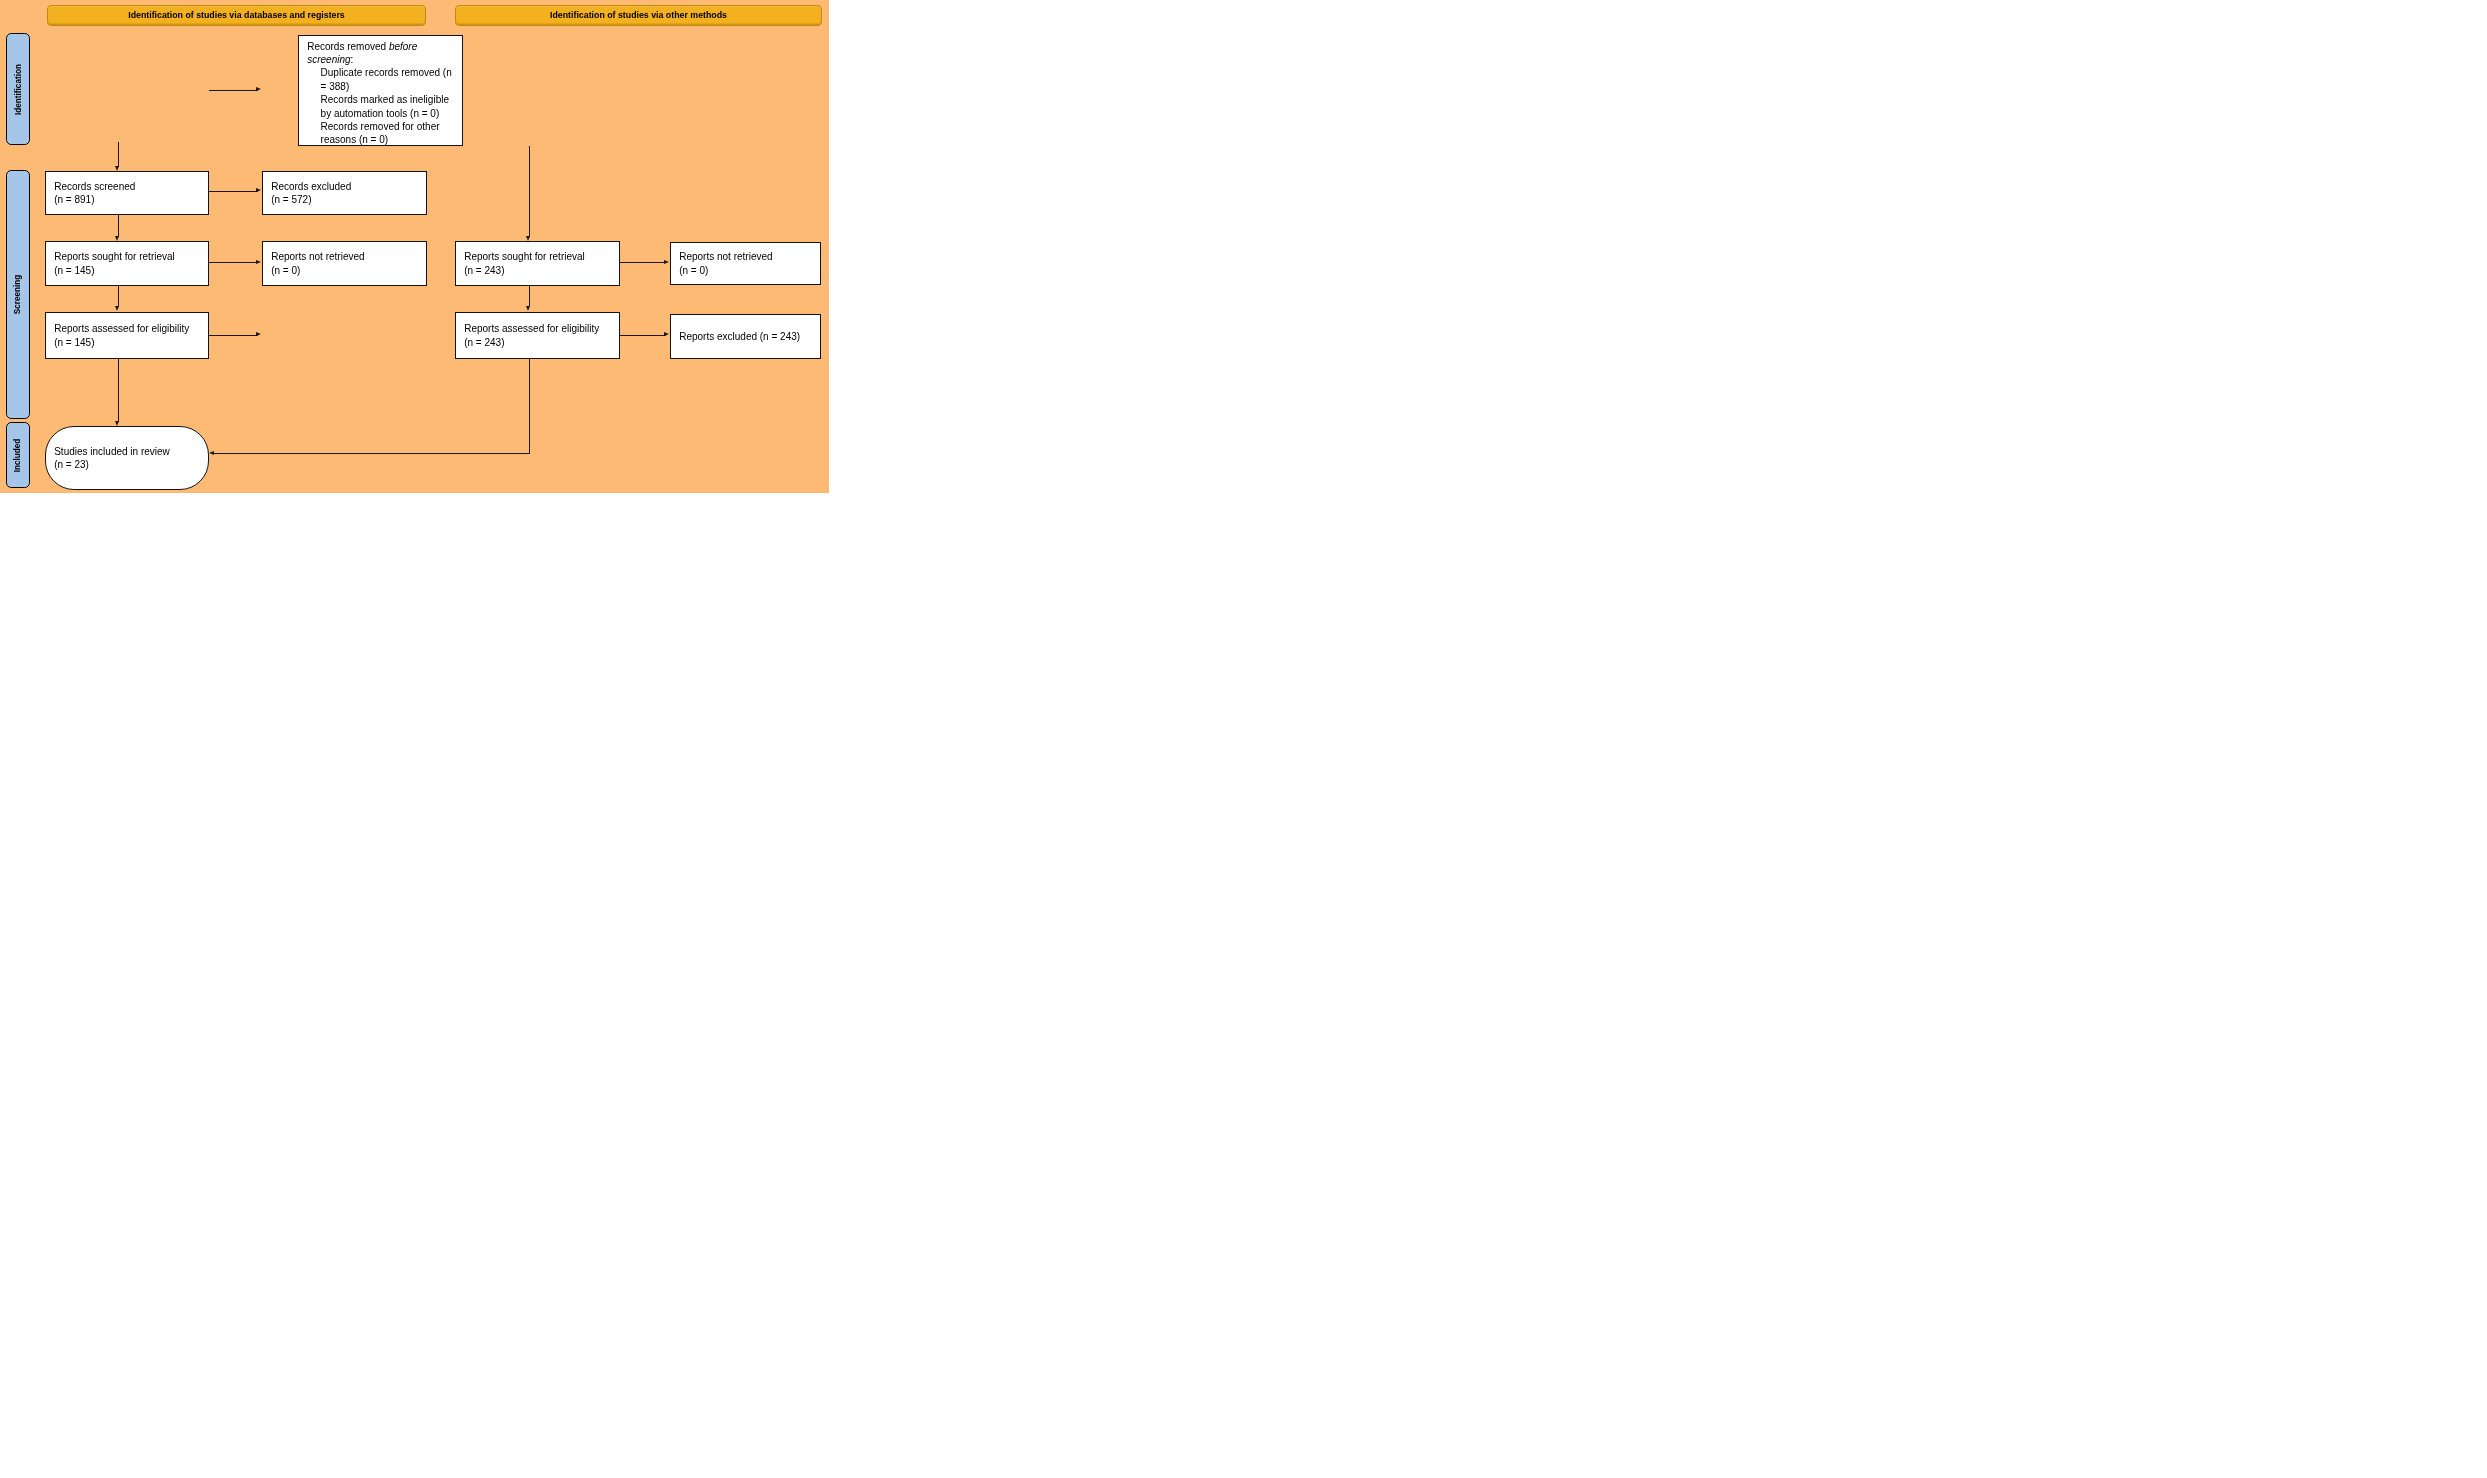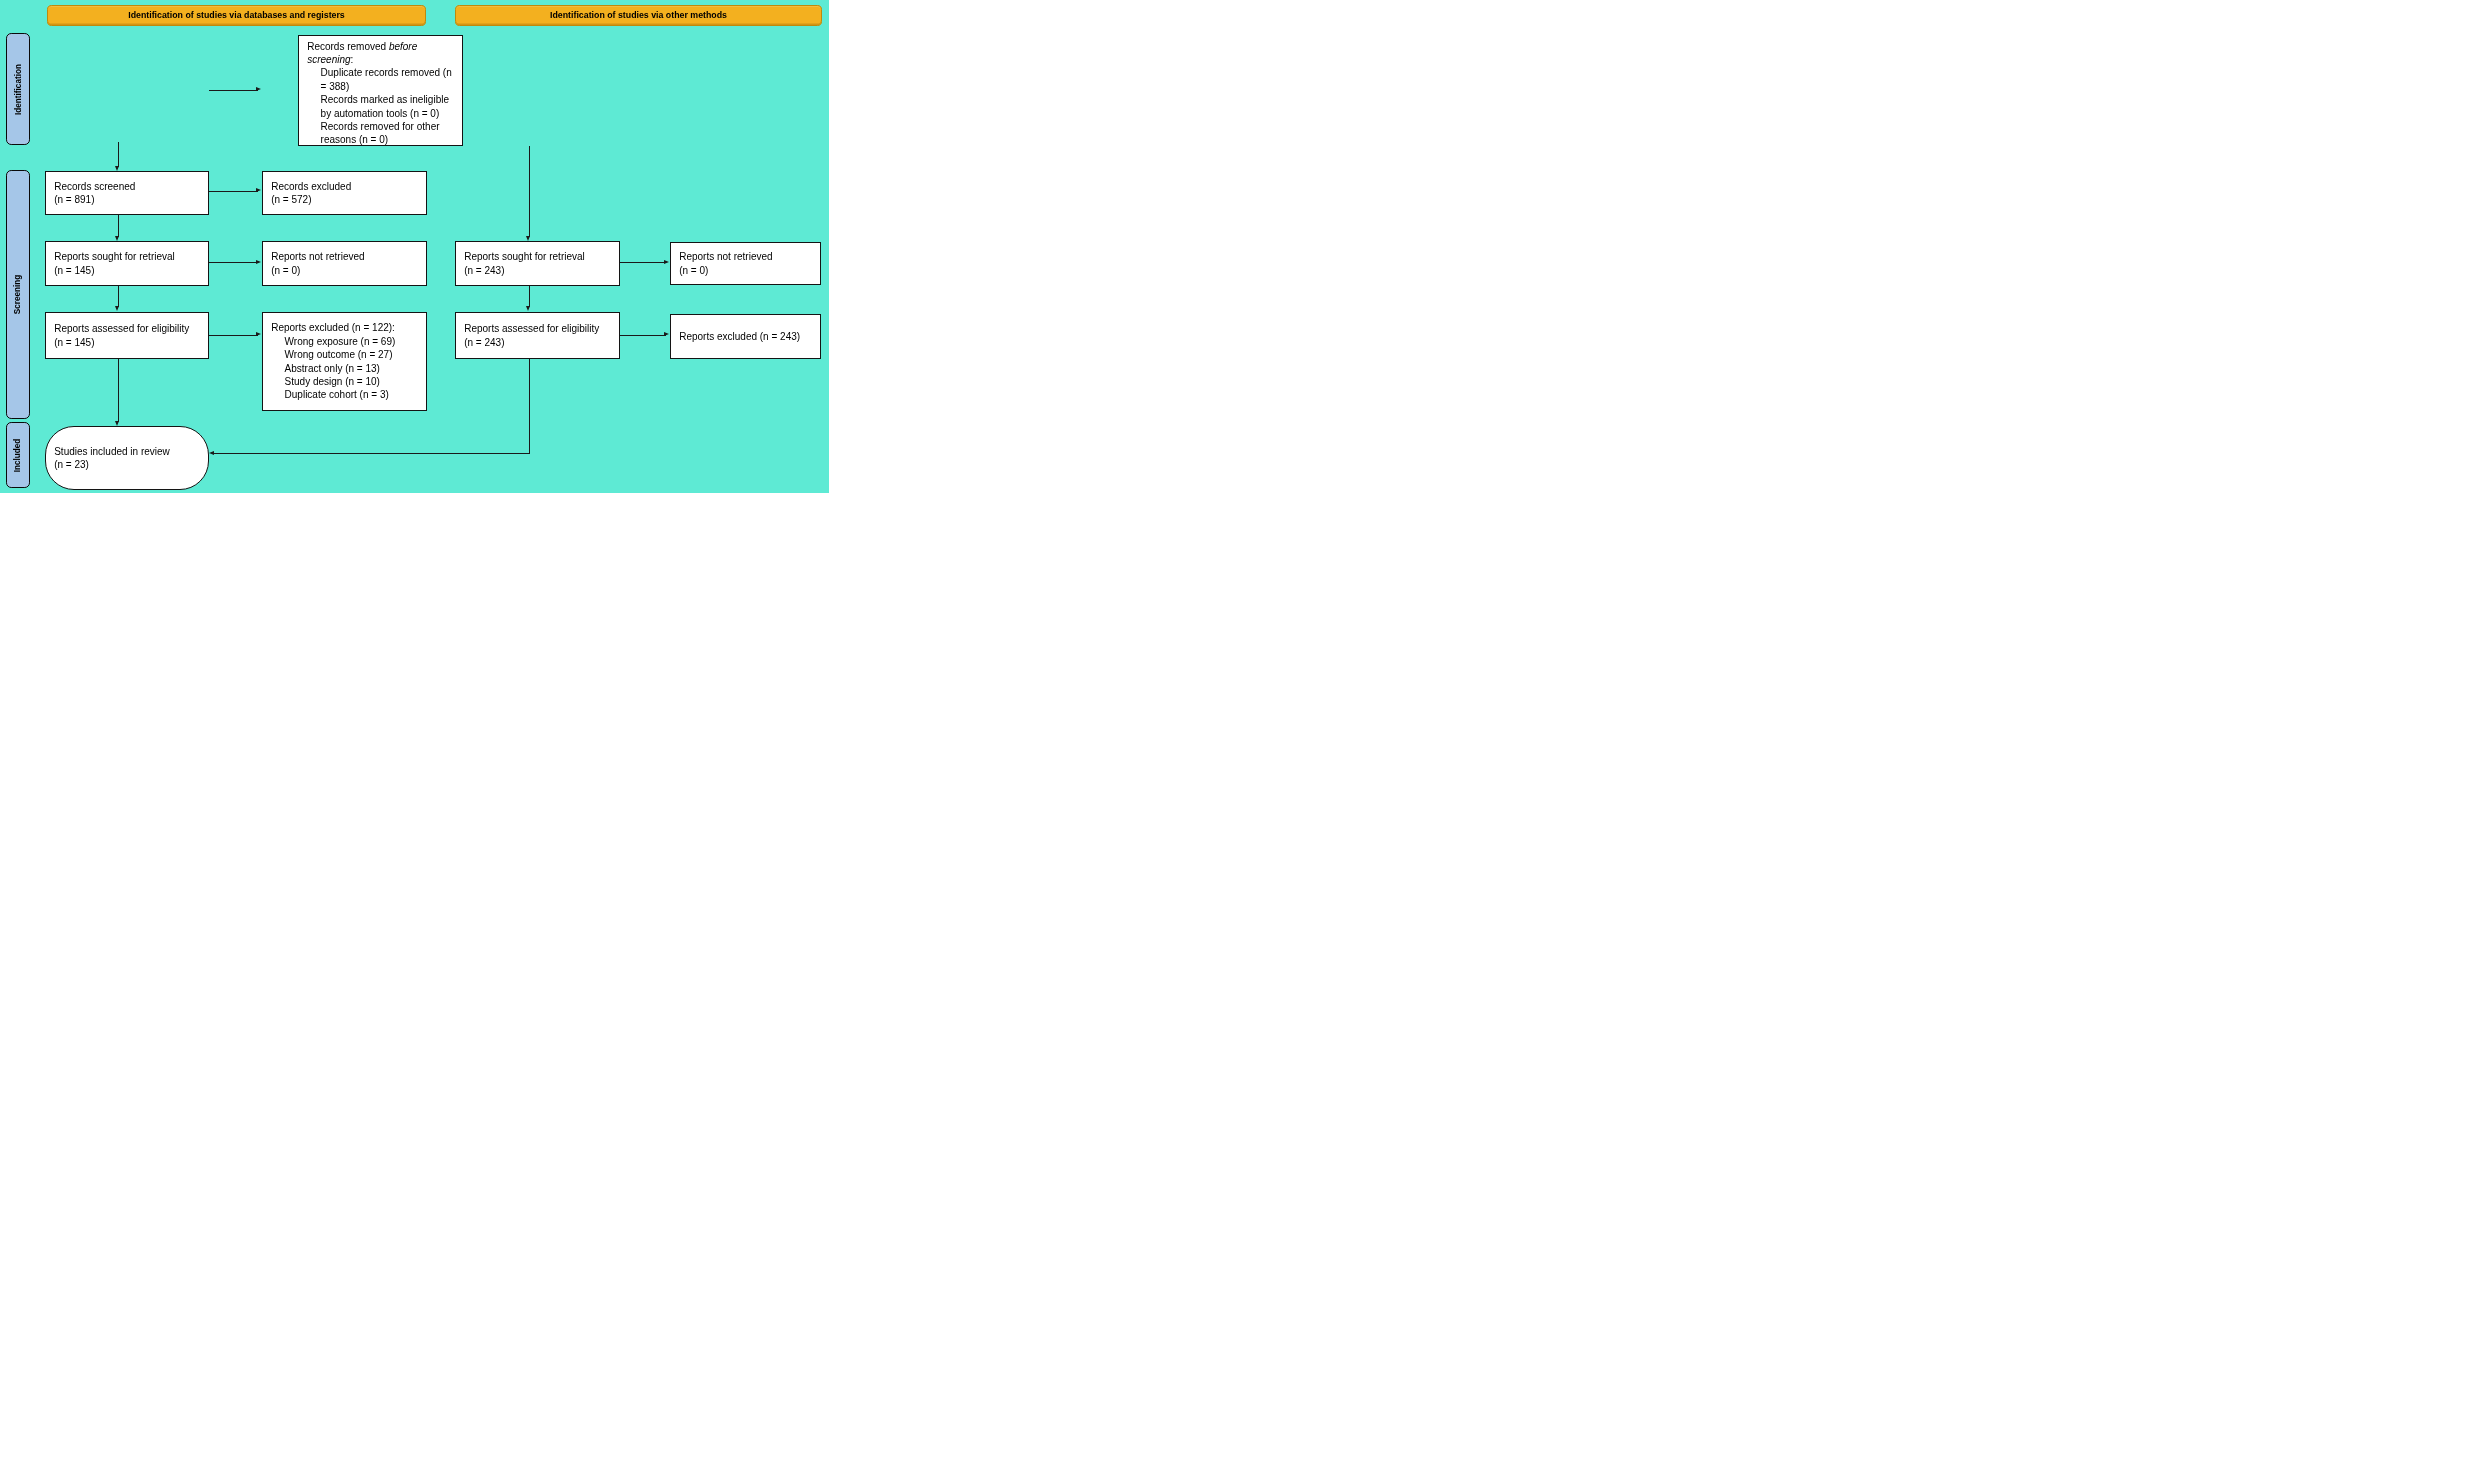--- a/index.html
+++ b/index.html
@@ -1,17 +1,17 @@
 <!DOCTYPE html>
 <html style="font-size:8.2px"><head>
 <meta charset="utf-8">
 <style>
   html,body { margin:0; padding:0; background:#ffffff; }
   #canvas {
-    position:relative; width:829px; height:493px; background:#5eead4;
+    position:relative; width:829px; height:493px; background:#fdba74;
     font-family:"Liberation Sans", sans-serif; color:#000;
   }
   .banner {
     position:absolute; height:20.6px; box-sizing:border-box;
     background:#F3B01F; border:1px solid #BE8A0C; border-radius:4.6px;
     display:flex; align-items:center; justify-content:center;
     font-size:8.8px; font-weight:bold; color:#000;
     box-shadow: inset 0 -1.5px 0 rgba(150,100,0,.35), inset 0 1px 0 rgba(255,255,255,.15);
   }
   .stage {
@@ -105,28 +105,20 @@
   </div>
   <div class="box" style="left:670px; top:242px; width:151px; height:43px;">
     <div>Reports not retrieved</div>
     <div>(n = 0)</div>
   </div>
 
   <div class="box" style="left:45px; top:312px; width:164px; height:47px;">
     <div>Reports assessed for eligibility</div>
     <div>(n = 145)</div>
   </div>
-  <div class="box" style="left:262px; top:312px; width:165px; height:99px;">
-    <div>Reports excluded (n = 122):</div>
-    <div class="indent">Wrong exposure (n = 69)</div>
-    <div class="indent">Wrong outcome (n = 27)</div>
-    <div class="indent">Abstract only (n = 13)</div>
-    <div class="indent">Study design (n = 10)</div>
-    <div class="indent">Duplicate cohort (n = 3)</div>
-  </div>
   <div class="box" style="left:455px; top:312px; width:165px; height:47px;">
     <div>Reports assessed for eligibility</div>
     <div>(n = 243)</div>
   </div>
   <div class="box" style="left:670px; top:314px; width:151px; height:45px;">
     <div>Reports excluded (n = 243)</div>
   </div>
 
   <div class="box" style="left:45px; top:426px; width:164px; height:64px;border-radius:29px;">
     <div>Studies included in review</div>

